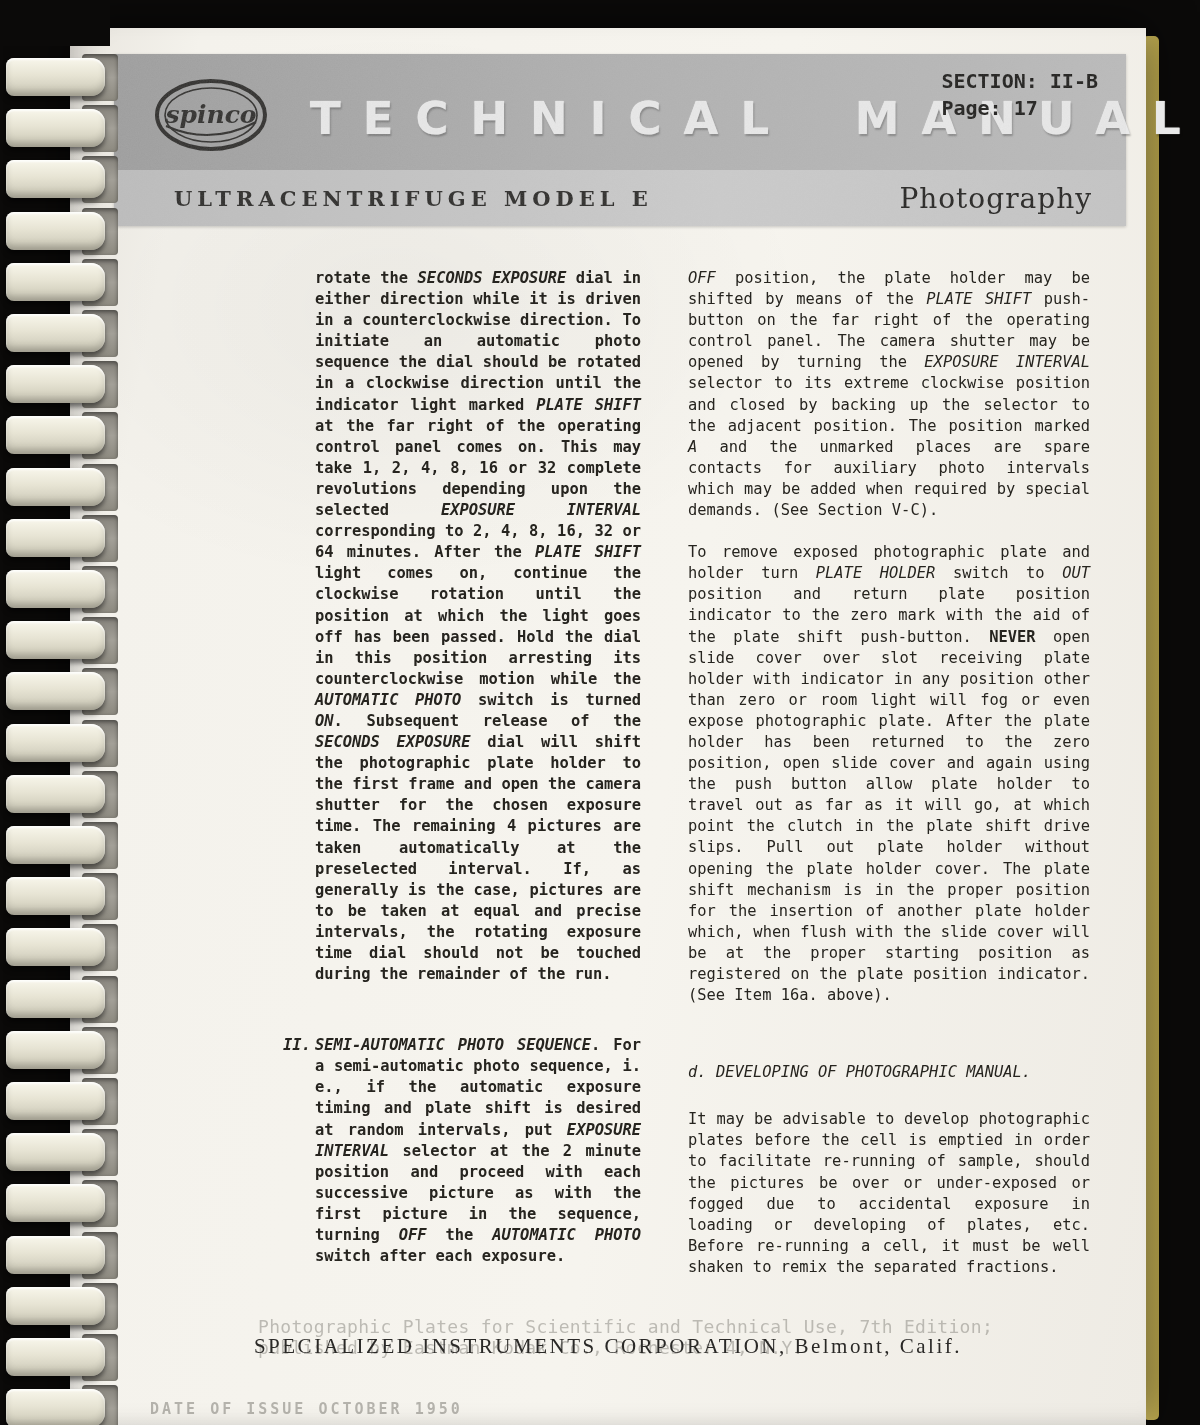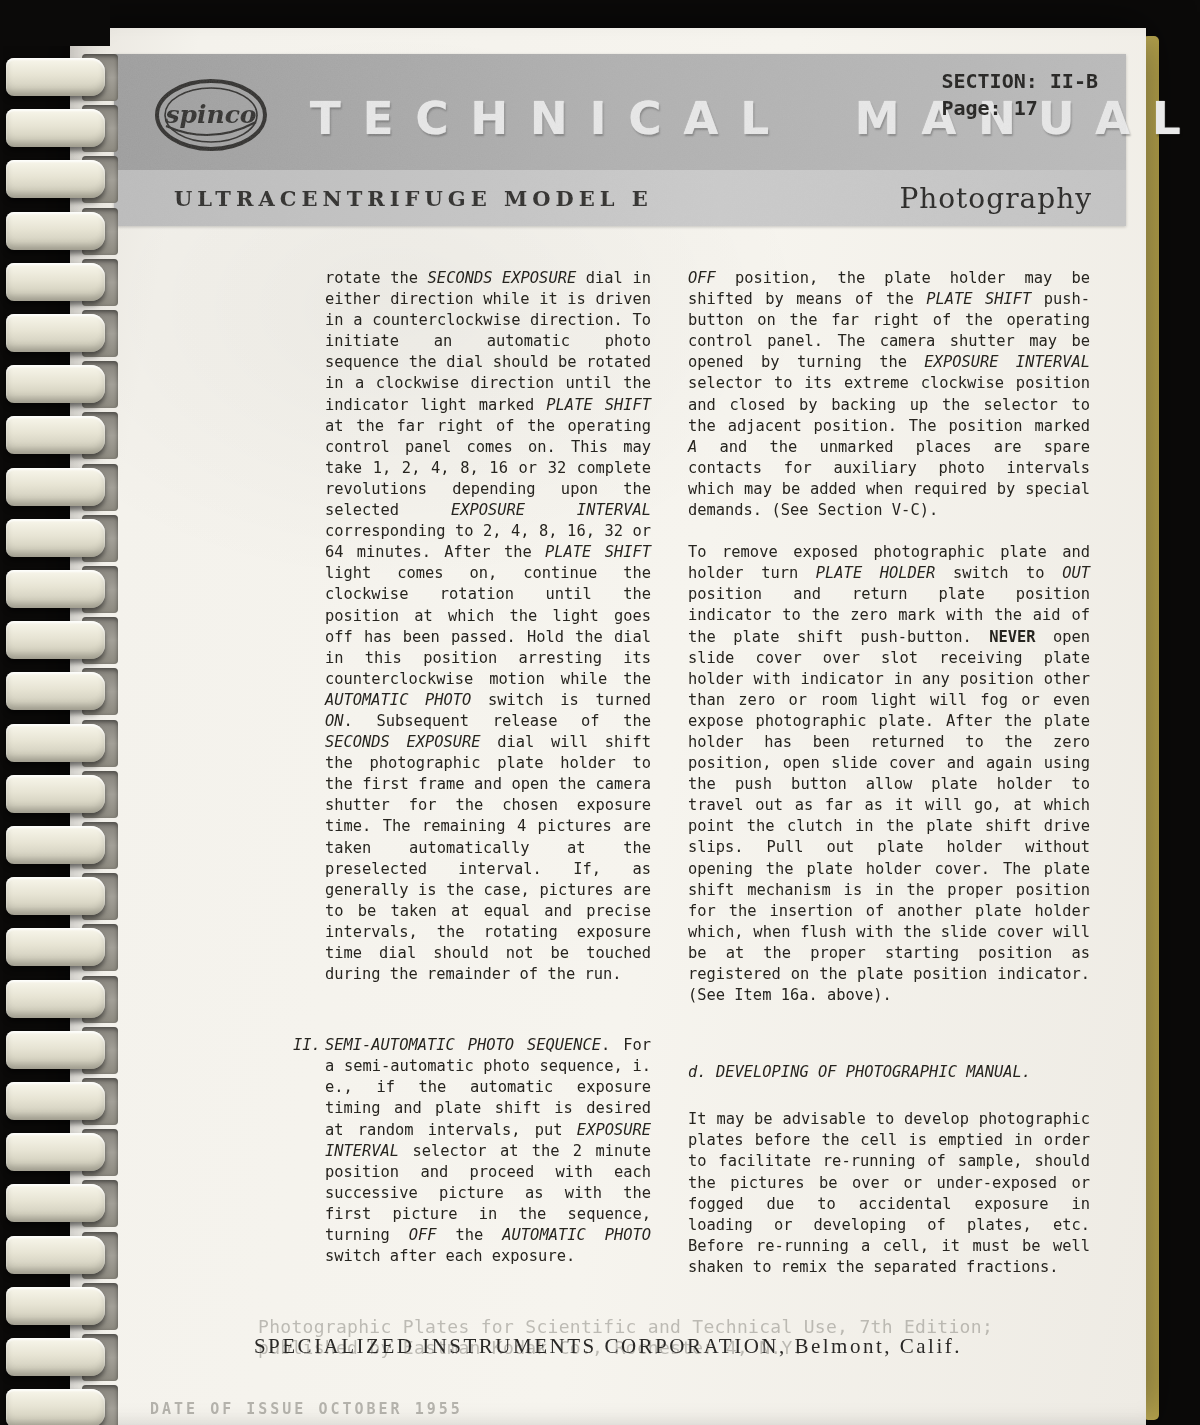--- a/index.html
+++ b/index.html
@@ -42,21 +42,21 @@
                 color:#e9e9e9; text-shadow:1px 2px 2px rgba(0,0,0,.28), 0 0 1px #fff; white-space:nowrap; }
   .section-block { position:absolute; right:28px; top:14px; font-weight:bold; font-size:20px;
                    line-height:27px; color:#1d1c1a; }
   .model-label { font-family:"DejaVu Serif", serif; font-weight:bold; font-size:21px;
                  letter-spacing:5px; color:#2b2a28; }
   .topic-label { font-family:"DejaVu Serif", serif; font-size:28px; letter-spacing:1px; color:#232220; }
 
   
   .columns { position:absolute; left:0; top:240px; width:1076px; }
   .col { position:absolute; top:0; color:#26241f; font-size:15.4px; line-height:21.1px; }
-  .col-left { left:223px; width:358px; }
+  .col-left { left:213px; width:358px;font-weight:bold; }
   .col-right { left:618px; width:402px; }
   .para { position:relative; text-align:justify; }
   .col-left .para { padding-left:32px; }
   .col-right .para.hang { padding-left:28px; }
   .num { position:absolute; left:0; top:0; font-style:italic; }
   .ptext i { font-style:italic; }
   .ptext b { font-weight:bold; }
   .gap-line { margin-top:21px; }
   .gap-md  { margin-top:26px; }
   .gap-xl  { margin-top:50px; }
@@ -114,21 +114,21 @@
       <div class="col col-right">
           <div class="para"><span class="ptext"><i>OFF</i> position, the plate holder may be shifted by means of the <i>PLATE SHIFT</i> push-button on the far right of the operating control panel. The camera shutter may be opened by turning the <i>EXPOSURE INTERVAL</i> selector to its extreme clockwise position and closed by backing up the selector to the adjacent position. The position marked <i>A</i> and the unmarked places are spare contacts for auxiliary photo intervals which may be added when required by special demands. (See Section V-C).</span></div>
           <div class="para gap-line"><span class="ptext">To remove exposed photographic plate and holder turn <i>PLATE HOLDER</i> switch to <i>OUT</i> position and return plate position indicator to the zero mark with the aid of the plate shift push-button. <b>NEVER</b> open slide cover over slot receiving plate holder with indicator in any position other than zero or room light will fog or even expose photographic plate. After the plate holder has been returned to the zero position, open slide cover and again using the push button allow plate holder to travel out as far as it will go, at which point the clutch in the plate shift drive slips. Pull out plate holder without opening the plate holder cover. The plate shift mechanism is in the proper position for the insertion of another plate holder which, when flush with the slide cover will be at the proper starting position as registered on the plate position indicator. (See Item 16a. above).</span></div>
           <div class="para hang gap-xxl"><span class="num">d.</span><span class="ptext"><i>DEVELOPING OF PHOTOGRAPHIC MANUAL.</i></span></div>
           <div class="para gap-md"><span class="ptext">It may be advisable to develop photographic plates before the cell is emptied in order to facilitate re-running of sample, should the pictures be over or under-exposed or fogged due to accidental exposure in loading or developing of plates, etc. Before re-running a cell, it must be well shaken to remix the separated fractions.</span></div>
         </div>
     </div>
 
     <div class="footnote">Photographic Plates for Scientific and Technical Use, 7th Edition; published by Eastman Kodak Co., Rochester 4, N.Y.</div>
     <div class="company">SPECIALIZED INSTRUMENTS CORPORATION, Belmont, Calif.</div>
-    <div class="date-issue">DATE OF ISSUE OCTOBER 1955</div>
+    <div class="date-issue">DATE OF ISSUE OCTOBER 1950</div>
   </div>
 
   <div class="corner-shade"></div>
 
   <div class="binding" id="binding">
       <div class="slot" style="top: 54px;"></div>
       <div class="tooth" style="top: 58px;"></div>
       <div class="slot" style="top: 105.2px;"></div>
       <div class="tooth" style="top: 109.2px;"></div>
       <div class="slot" style="top: 156.4px;"></div>

